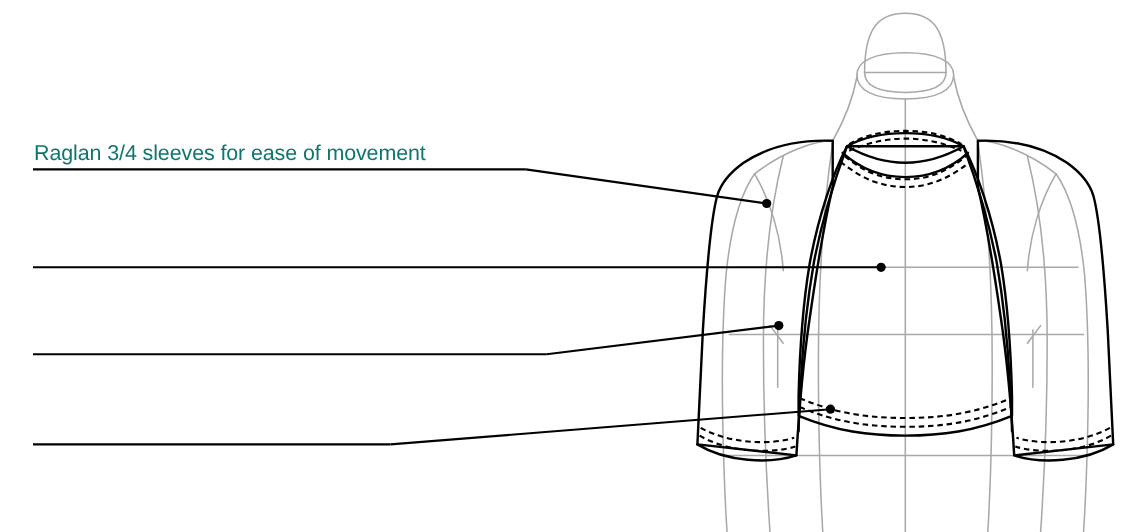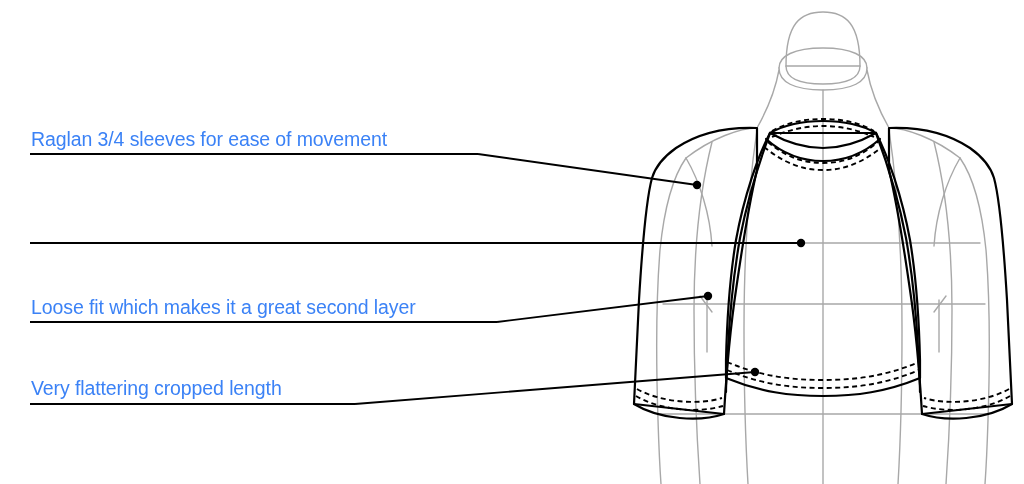--- a/index.html
+++ b/index.html
@@ -20,21 +20,21 @@
     left: 0;
     top: 0;
     width: 1024px;
     height: 484px;
   }
   .callout-label {
     position: absolute;
     font-family: "Liberation Sans", sans-serif;
     font-size: 19.5px;
     font-weight: 400;
-    color: #3b82f6;
+    color: #0f766e;
     white-space: nowrap;
     letter-spacing: -0.1px;
     line-height: 1;
   }
   #label-1 { left: 31px; top: 130px; }
   #label-2 { left: 31px; top: 219px; }
   #label-3 { left: 31px; top: 298px; }
   #label-4 { left: 31px; top: 379px; }
 </style>
 </head>
@@ -177,17 +177,15 @@
         <line x1="30" y1="404" x2="355" y2="404"></line>
         <line x1="355" y1="404" x2="755" y2="372"></line>
         <circle cx="755" cy="372" r="4.2" stroke="none"></circle>
       </g>
     </g>
   </svg>
 
   <div class="callout-label" id="label-1">Raglan 3/4 sleeves for ease of movement</div>
 
 
-  <div class="callout-label" id="label-3">Loose fit which makes it a great second layer</div>
 
-  <div class="callout-label" id="label-4">Very flattering cropped length</div>
 
 </div>
 
 </body></html>

